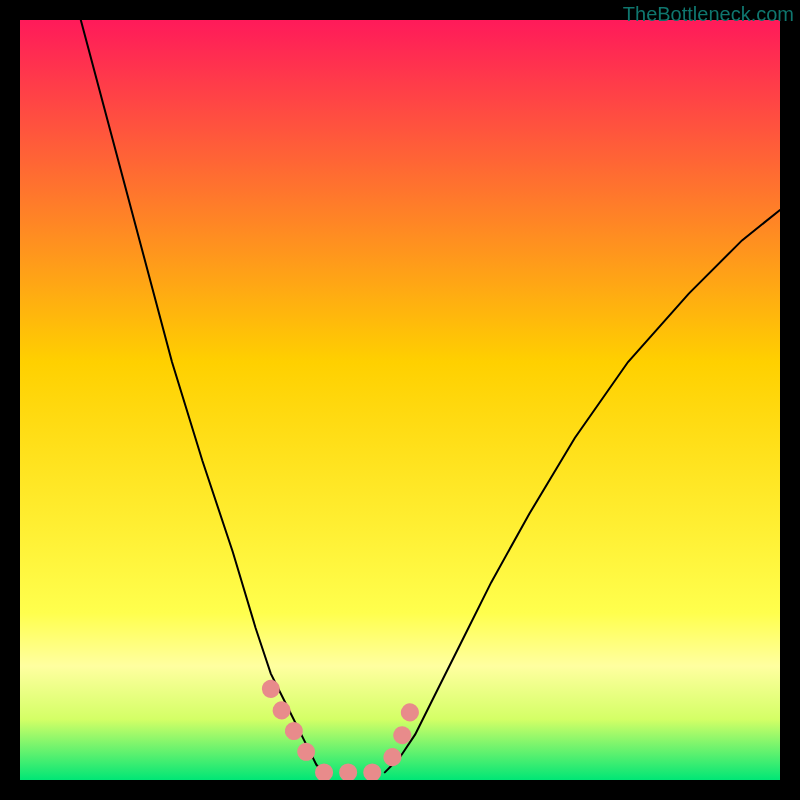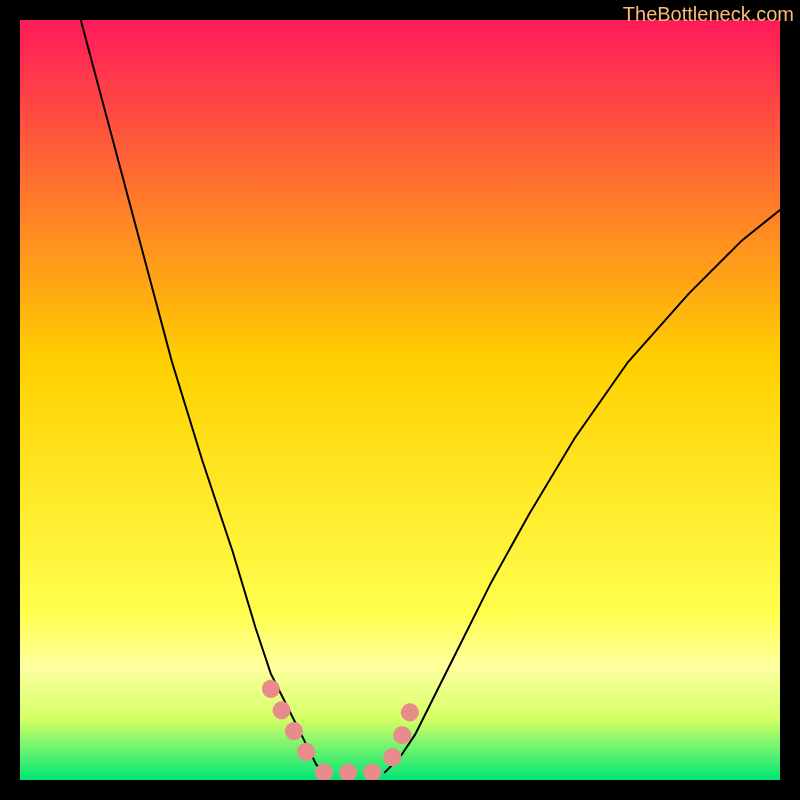--- a/index.html
+++ b/index.html
@@ -15,21 +15,21 @@
     position: absolute;
     top: 20px;
     left: 20px;
     width: 760px;
     height: 760px;
   }
   .watermark {
     position: absolute;
     top: 3px;
     right: 6px;
-    color: #fdba74;
+    color: #0f766e;
     font-size: 20px;
     font-weight: 500;
     z-index: 10;
   }
 </style>
 </head>
 <body>
 
 <div class="watermark">TheBottleneck.com</div>
 

